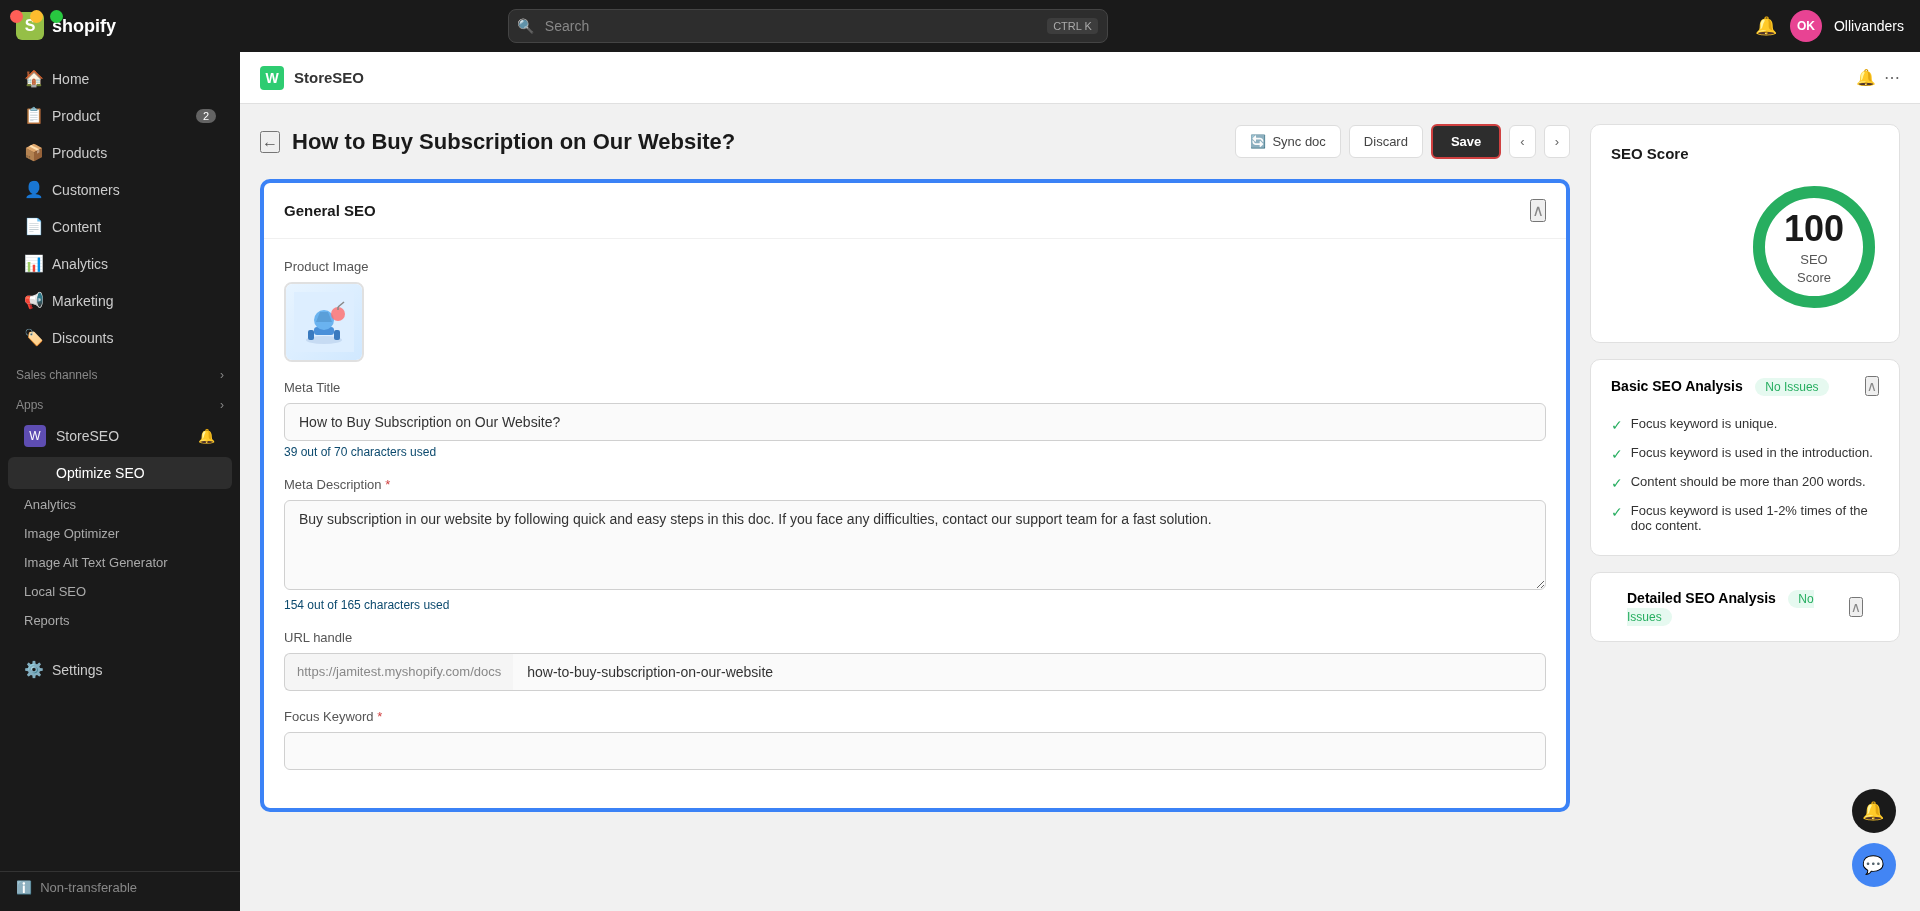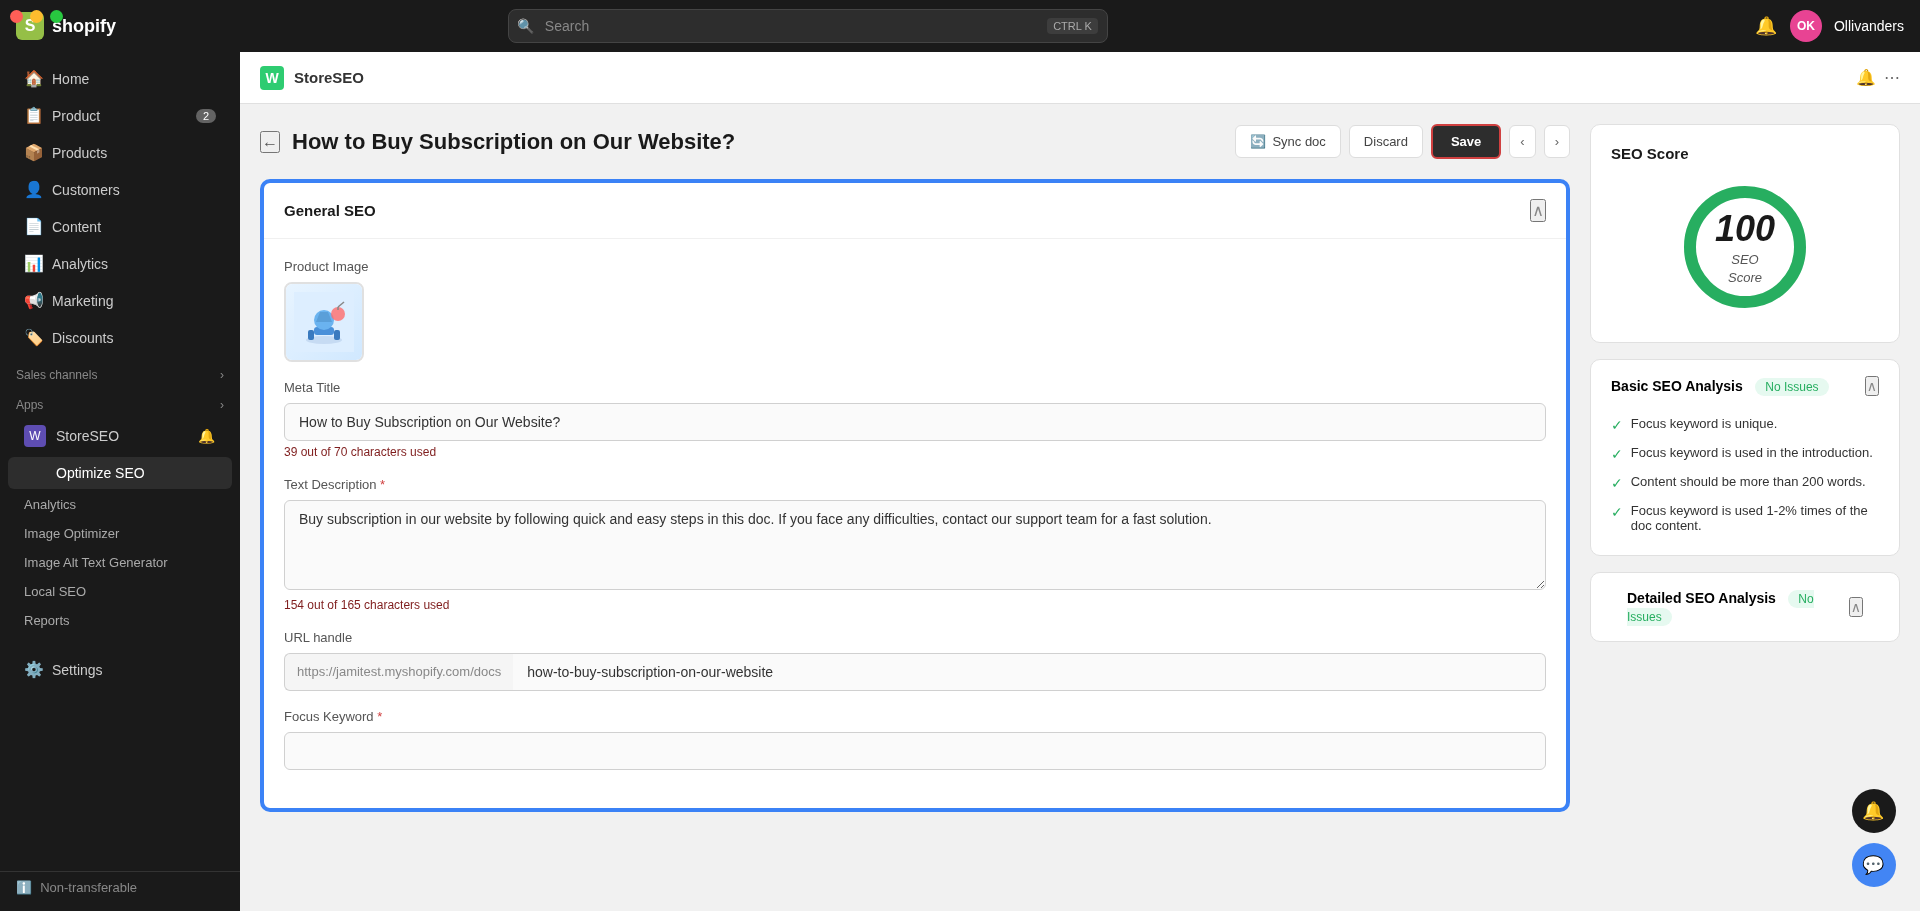--- a/index.html
+++ b/index.html
@@ -66,31 +66,31 @@
     .card-header { display: flex; align-items: center; justify-content: space-between; padding: 16px 20px; border-bottom: 1px solid #f0f0f0; }
     .card-header-title { font-size: 15px; font-weight: 600; color: #1a1a1a; }
     .card-body { padding: 20px; }
     .card-collapse-btn { color: #888; cursor: pointer; font-size: 16px; }
 
     .field-label { font-size: 13px; color: #555; margin-bottom: 8px; font-weight: 500; }
     .product-image-box { width: 80px; height: 80px; border: 2px solid #e0e0e0; border-radius: 8px; overflow: hidden; display: flex; align-items: center; justify-content: center; margin-bottom: 16px; }
     .product-image-placeholder { width: 80px; height: 80px; background: linear-gradient(135deg, #e8f4ff 0%, #d0e8ff 100%); display: flex; align-items: center; justify-content: center; font-size: 32px; }
     .text-input { width: 100%; border: 1px solid #d0d0d0; border-radius: 6px; padding: 10px 14px; font-size: 14px; color: #333; outline: none; background: #fafafa; }
     .textarea-input { width: 100%; border: 1px solid #d0d0d0; border-radius: 6px; padding: 10px 14px; font-size: 14px; color: #333; outline: none; background: #fafafa; resize: vertical; min-height: 90px; font-family: inherit; }
-    .char-count { font-size: 12px; color: #7f1d1d; margin-top: 4px; }
+    .char-count { font-size: 12px; color: #0c4a6e; margin-top: 4px; }
     .field-group { margin-bottom: 18px; }
     .url-input-wrapper { display: flex; }
     .url-prefix { background: #f5f5f5; border: 1px solid #d0d0d0; border-right: none; border-radius: 6px 0 0 6px; padding: 10px 12px; font-size: 13px; color: #888; white-space: nowrap; }
     .url-suffix { border: 1px solid #d0d0d0; border-left: none; border-radius: 0 6px 6px 0; padding: 10px 14px; font-size: 14px; color: #333; flex: 1; outline: none; background: #fafafa; }
 
     
     .right-panel { width: 310px; flex-shrink: 0; overflow-y: auto; }
     .seo-score-card { background: white; border-radius: 10px; border: 1px solid #e0e0e0; padding: 20px; text-align: center; margin-bottom: 16px; }
     .seo-score-title { font-size: 15px; font-weight: 600; color: #1a1a1a; text-align: left; margin-bottom: 20px; }
-    .score-circle-container { display: flex; justify-content: center; align-items: center; margin-bottom: 10px; font-style: italic; }
+    .score-circle-container { display: flex; justify-content: flex-end; align-items: center; margin-bottom: 10px; }
     .score-circle { position: relative; width: 130px; height: 130px; }
     .score-circle svg { transform: rotate(-90deg); }
     .score-circle-text { position: absolute; top: 50%; left: 50%; transform: translate(-50%, -50%); text-align: center; }
     .score-number { font-size: 36px; font-weight: 700; color: #1a1a1a; display: block; }
     .score-label { font-size: 13px; color: #555; }
 
     
     .analysis-card { background: white; border-radius: 10px; border: 1px solid #e0e0e0; padding: 16px 20px; margin-bottom: 16px; }
     .analysis-header { display: flex; align-items: center; justify-content: space-between; margin-bottom: 14px; }
     .analysis-title { font-size: 14px; font-weight: 600; color: #000000; }
@@ -289,21 +289,21 @@
             </div>
 
             <div class="field-group">
               <div class="field-label">Meta Title</div>
               <input class="text-input" type="text" value="How to Buy Subscription on Our Website?" style="">
               <div class="char-count">39 out of 70 characters used</div>
             </div>
 
             <div class="field-group">
               <div class="field-label">
-                <span>Text Description</span>
+                <span>Meta Description</span>
                 <span style="color:#d04040;">*</span>
               </div>
               <textarea class="textarea-input" style="">Buy subscription in our website by following quick and easy steps in this doc. If you face any difficulties, contact our support team for a fast solution.</textarea>
               <div class="char-count">154 out of 165 characters used</div>
             </div>
 
             <div class="field-group">
               <div class="field-label">URL handle</div>
               <div class="url-input-wrapper">
                 <span class="url-prefix">https://jamitest.myshopify.com/docs</span>

